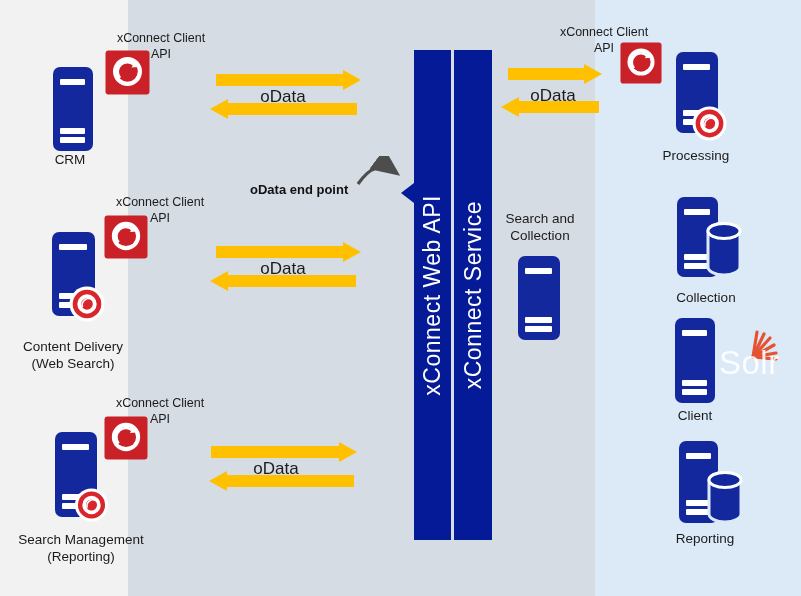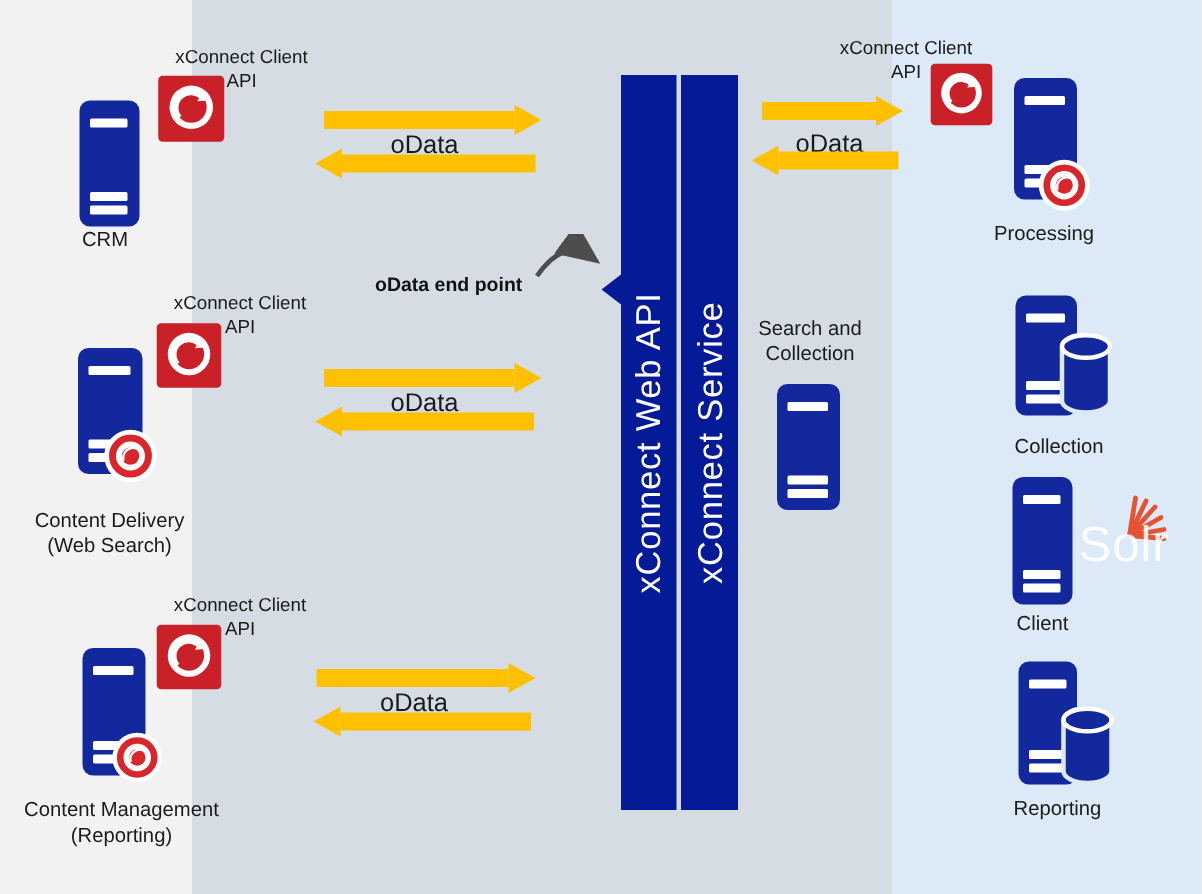--- a/index.html
+++ b/index.html
@@ -155,21 +155,21 @@
     </div>
   <div class="icon-abs" style="left:74px;top:487px;">
     <svg width="35" height="36" viewBox="0 0 36 38">
       <circle cx="18" cy="19" r="17.5" fill="#ffffff"></circle>
       <circle cx="18" cy="19" r="12" fill="#ffffff" stroke="#d8262c" stroke-width="4.6"></circle>
       <circle cx="18" cy="19" r="5.8" fill="#d8262c"></circle>
       <path d="M13.5,22 A6.5,6.5 0 0 1 23,14.5" stroke="#ffffff" stroke-width="1.6" fill="none"></path>
     </svg>
   </div>
   <div class="lbl" style="left:11px;top:531px;width:140px;">
-    <div>Content Management</div>
+    <div>Search Management</div>
     <div>(Reporting)</div>
   </div>
 
   <div class="arrow r" style="left:211px;top:442px;width:146px;">
       <div class="bd"></div>
       <div class="hd"></div>
     </div>
   <div class="odata" style="left:226px;top:459px;">oData</div>
   <div class="arrow l" style="left:209px;top:471px;width:145px;">
       <div class="hd"></div>

